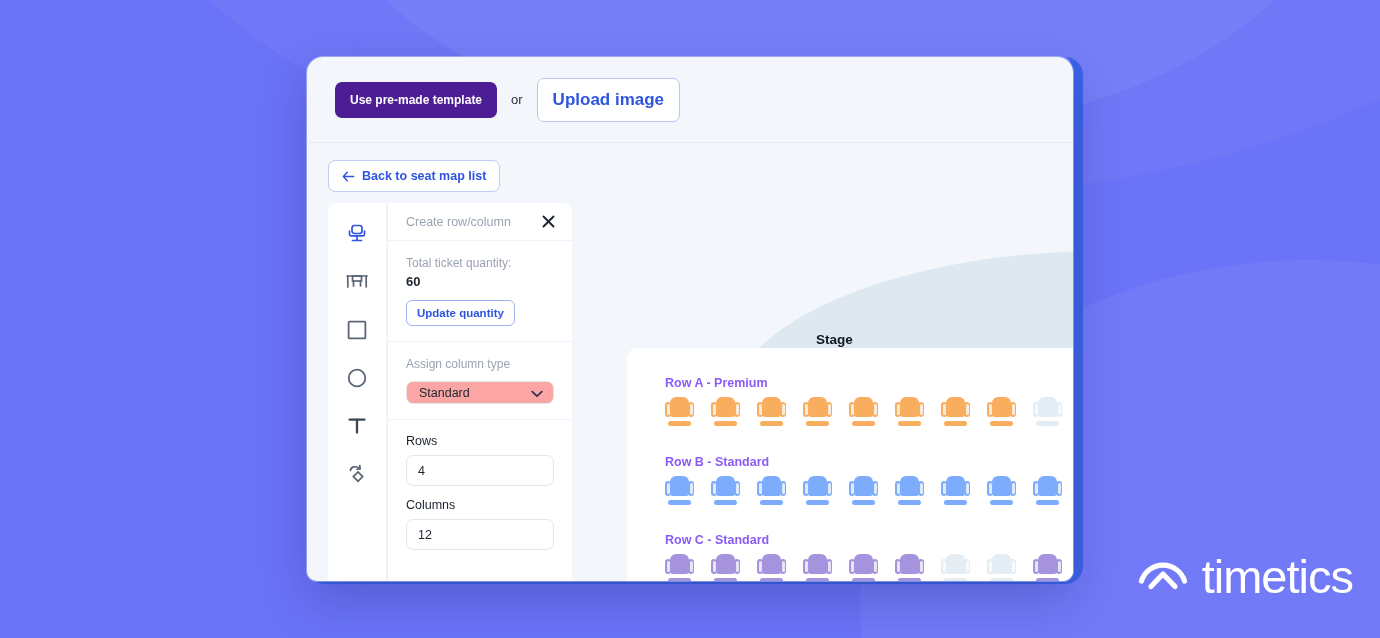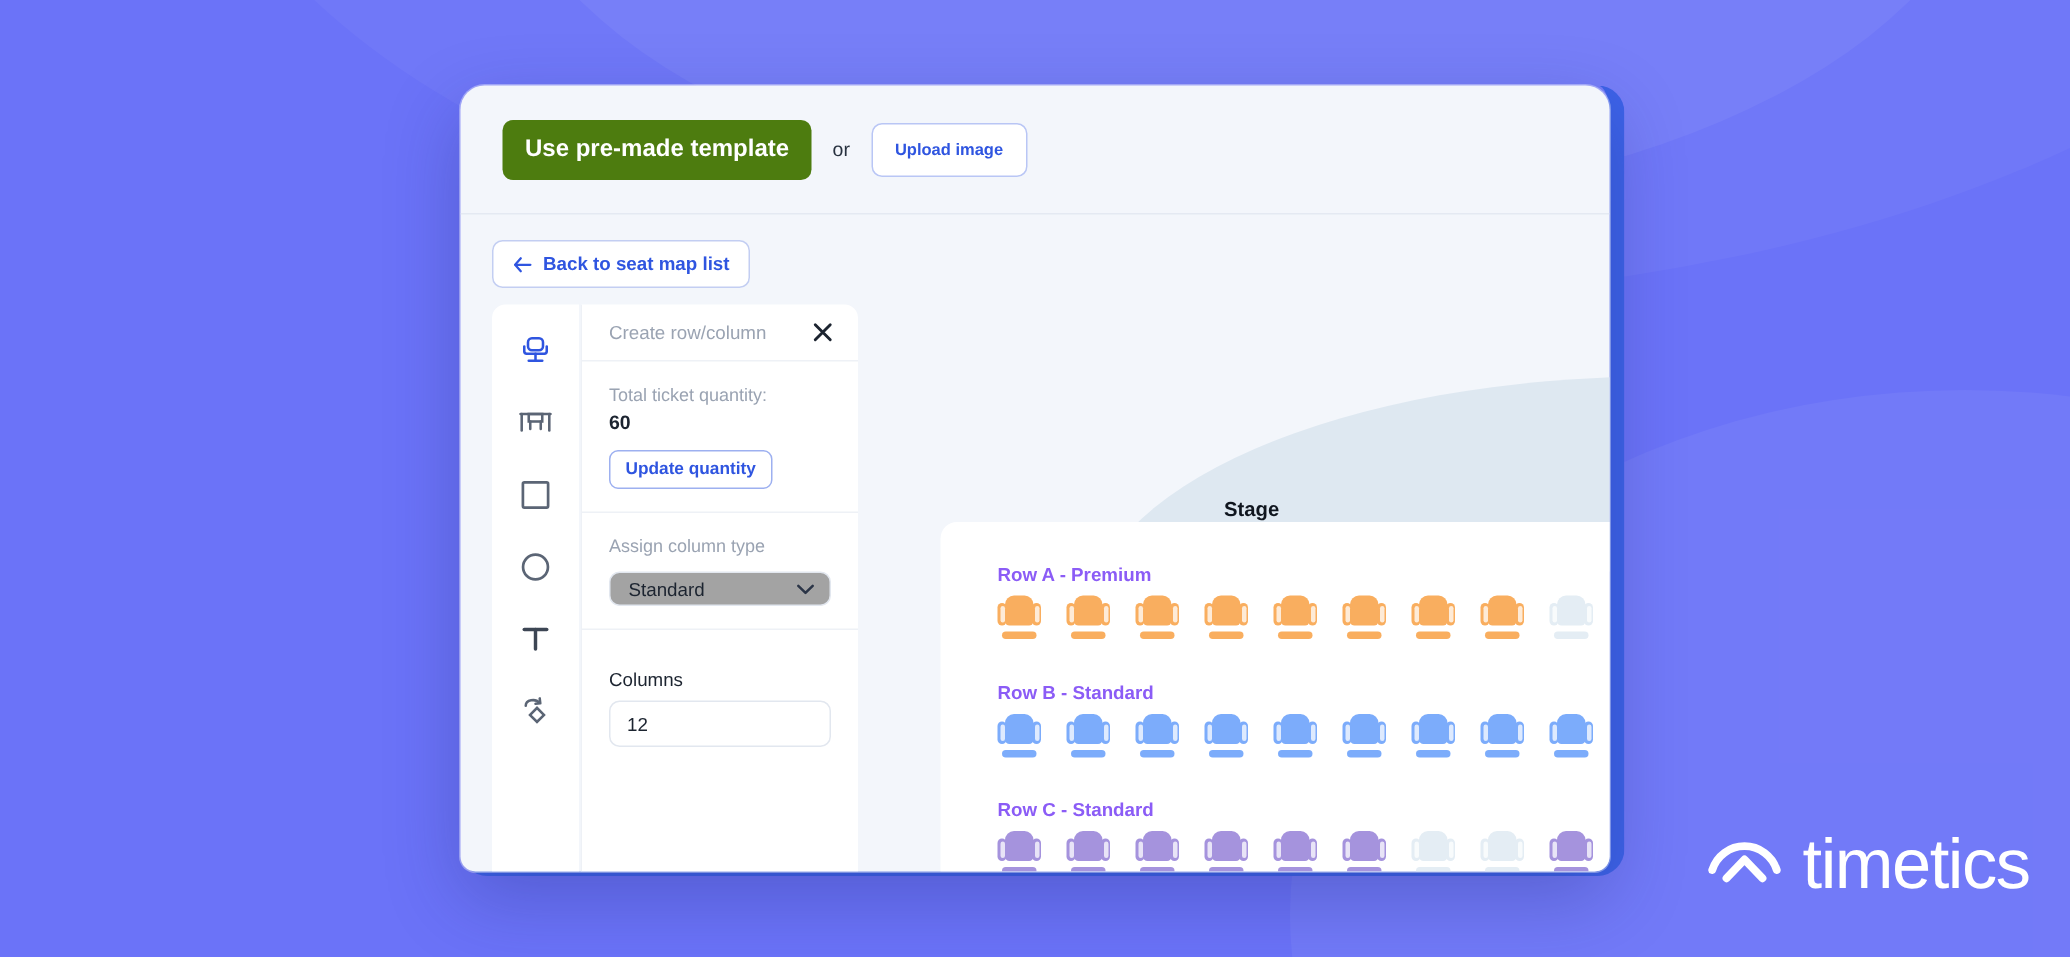--- a/index.html
+++ b/index.html
@@ -71,38 +71,38 @@
     border-bottom: 1px solid #e4e9f2;
   }
   #page-title {
     font-size: 23px;
     font-weight: bold;
     color: #14181f;
     letter-spacing: -0.3px;
     white-space: nowrap;
   }
   .btn-primary {
-    background: #4d7c0f;
+    background: #4c1d95;
     color: #fff;
     border: none;
     border-radius: 7px;
-    font-size: 16px;
+    font-size: 12px;
     font-weight: bold;
     padding: 11px 15px;
     cursor: pointer;
     font-family: inherit;
     white-space: nowrap;
   }
   .or-text { font-size: 13px; color: #27313f; font-weight: normal; }
   .btn-outline {
     background: #fff;
     color: #2f55e0;
     border: 1px solid #b9c6f5;
     border-radius: 7px;
-    font-size: 11px;
+    font-size: 17px;
     font-weight: bold;
     padding: 11px 15px;
     cursor: pointer;
     font-family: inherit;
     white-space: nowrap;
   }
 
   
   #body-area { position: relative; height: 438px; }
 
@@ -222,21 +222,21 @@
   .select-box {
     margin-top: 9px;
     height: 23px;
     border: 1px solid #e2e7ef;
     border-radius: 7px;
     display: flex;
     align-items: center;
     justify-content: space-between;
     padding: 0 10px 0 12px;
     cursor: pointer;
-    background: #a3a3a3;
+    background: #fca5a5;
   }
   .select-value { font-size: 12.5px; color: #1c2430; }
   .field-label { font-size: 12.5px; color: #1c2430; font-weight: normal; }
   .text-input {
     margin-top: 7px;
     width: 100%;
     height: 31px;
     border: 1px solid #e2e7ef;
     border-radius: 7px;
     padding: 0 11px;
@@ -434,20 +434,24 @@
           <span class="select-value">Standard</span>
           <span>
             <svg width="12" height="8" viewBox="0 0 12 8" fill="none">
               <path d="M1.2 1.6 L6 6.2 L10.8 1.6" stroke="#2b3547" stroke-width="1.7" stroke-linecap="round" stroke-linejoin="round"></path>
             </svg>
           </span>
         </div>
       </div>
 
       <div id="rows-sec">
+        <div>
+          <div class="field-label">Rows</div>
+          <input class="text-input" type="text" value="4" style="">
+        </div>
         <div id="cols-block">
           <div class="field-label">Columns</div>
           <input class="text-input" type="text" value="12" style="">
         </div>
       </div>
     </div>
 
     <div id="seatmap-panel">
         <div class="seat-row" style="top: 28px;">
           <div class="row-label">Row A - Premium</div>

